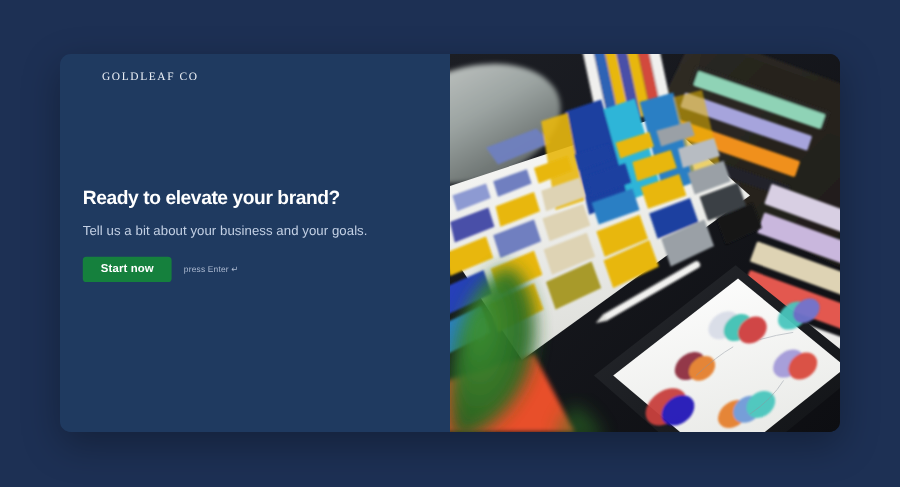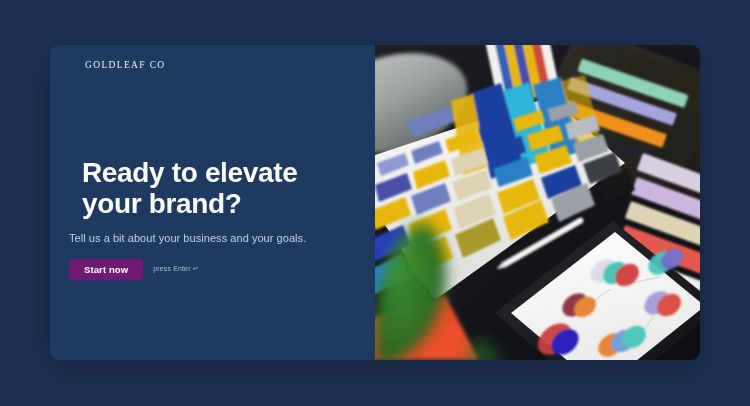--- a/index.html
+++ b/index.html
@@ -58,44 +58,44 @@
   }
 
   #copy-block {
     position: absolute;
     left: 19px;
     top: 112px;
     right: 16px;
   }
 
   #headline {
-    font-size: 28px;
+    font-size: 16px;
     font-weight: 700;
     color: #ffffff;
     letter-spacing: -0.35px;
-    margin: 0 0 11px 13px;
+    margin: 0 0 11px 0;
     line-height: 1.12;
   }
 
   #subhead {
     font-size: 11px;
     color: #c3d0e4;
     margin: 0 0 13px 0;
     letter-spacing: 0.05px;
     line-height: 1.35;
   }
 
   #cta-row {
     display: flex;
     align-items: center;
     gap: 10px;
   }
 
   #start-now-button {
-    background: #701a75;
+    background: #15803d;
     color: #ffffff;
     border: 0;
     border-radius: 3px;
     font-family: "Liberation Sans", sans-serif;
     font-size: 9.5px;
     font-weight: 700;
     padding: 6px 15px;
     cursor: pointer;
     letter-spacing: 0.1px;
     line-height: 1;

